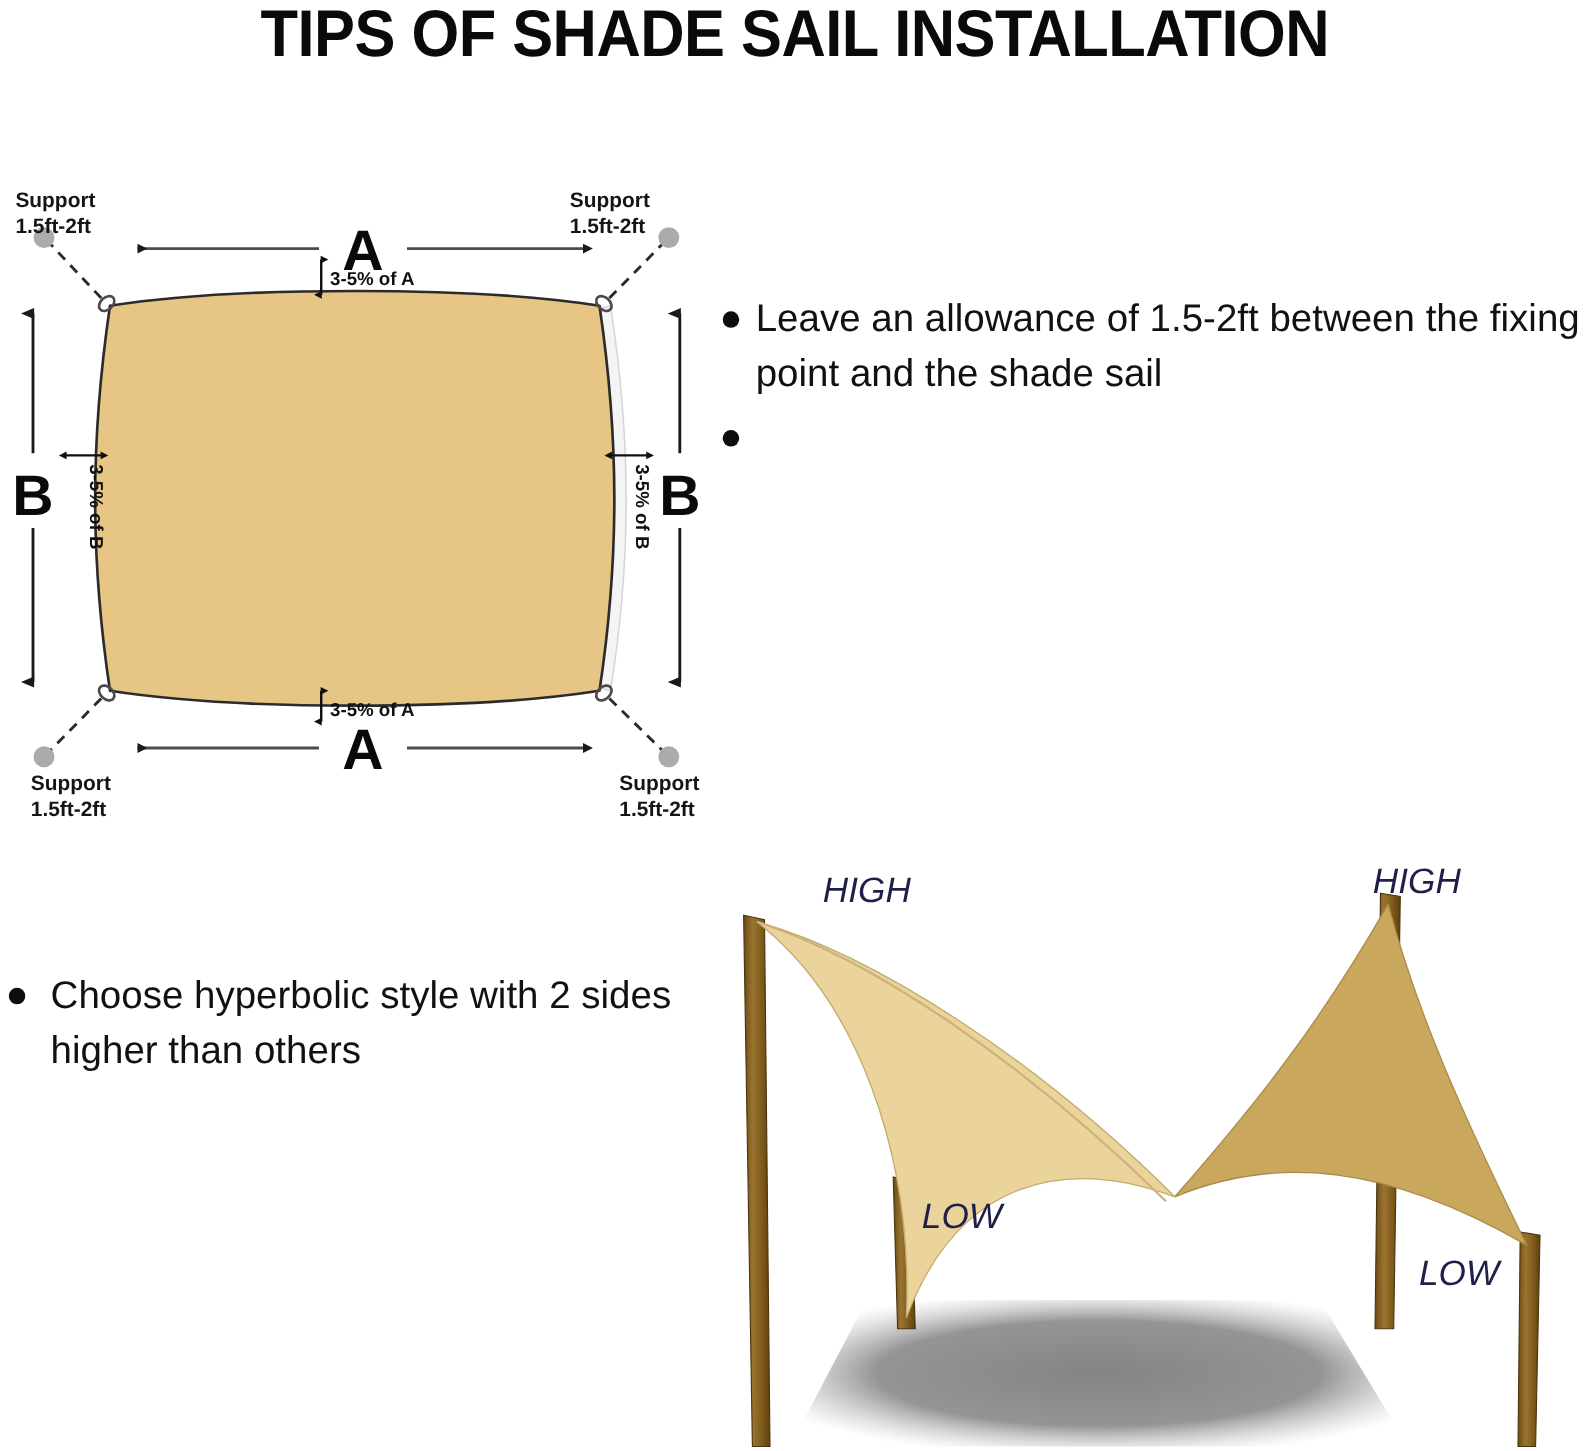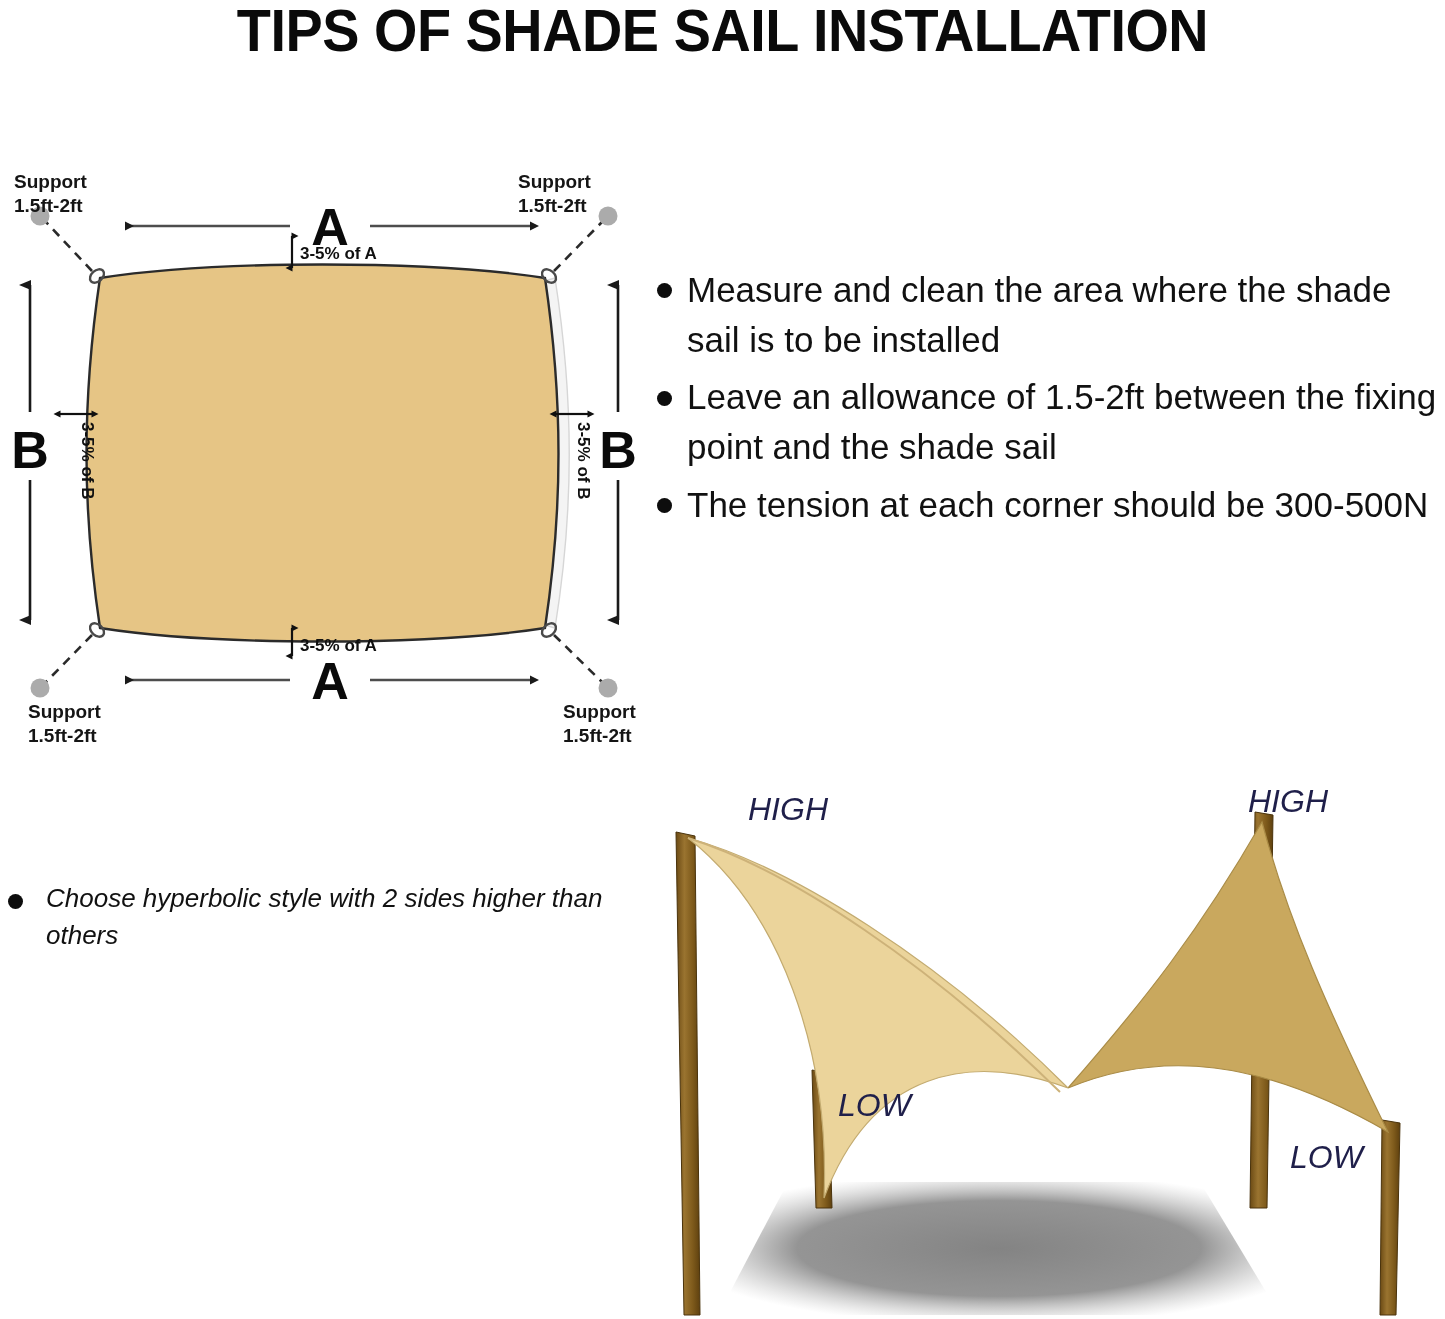--- a/index.html
+++ b/index.html
@@ -58,21 +58,21 @@
   ul.tips li .bullet-dot {
     position: absolute;
     left: 12px;
     top: 0.52em;
     width: 15px;
     height: 15px;
     border-radius: 50%;
     background: #0d0d0d;
   }
   #tips-top ul.tips li { font-size: 35px; margin-bottom: 8px; }
-  #tips-bottom ul.tips li { font-size: 26px; margin-bottom: 8px; padding-left: 46px; font-style: italic; }
+  #tips-bottom ul.tips li { font-size: 35px; margin-bottom: 8px; padding-left: 46px; }
   #tips-bottom ul.tips li .bullet-dot { left: 8px; }
 
   
   svg { display: block; overflow: visible; }
   .sup-text {
     font-family: "Liberation Sans", sans-serif;
     font-weight: bold;
     font-size: 19px;
     fill: #151515;
   }
@@ -220,31 +220,26 @@
     </g>
     <g>
       <text class="sup-text" x="563" y="568">Support</text>
       <text class="sup-text" x="563" y="592">1.5ft-2ft</text>
     </g>
   </svg>
 </div>
 
 <div class="panel" id="tips-top">
   <ul class="tips">
-    <li>
-      <span class="bullet-dot"></span>
-      <span>Measure and clean the area where the shade sail is to be installed</span>
-    </li>
     <li>
       <span class="bullet-dot"></span>
       <span>Leave an allowance of 1.5-2ft between the fixing point and the shade sail</span>
     </li>
     <li>
       <span class="bullet-dot"></span>
-      <span>The tension at each corner should be 300-500N</span>
     </li>
   </ul>
 </div>
 
 <div class="panel" id="tips-bottom">
   <ul class="tips">
     <li>
       <span class="bullet-dot"></span>
       <span>Choose hyperbolic style with 2 sides higher than others</span>
     </li>

